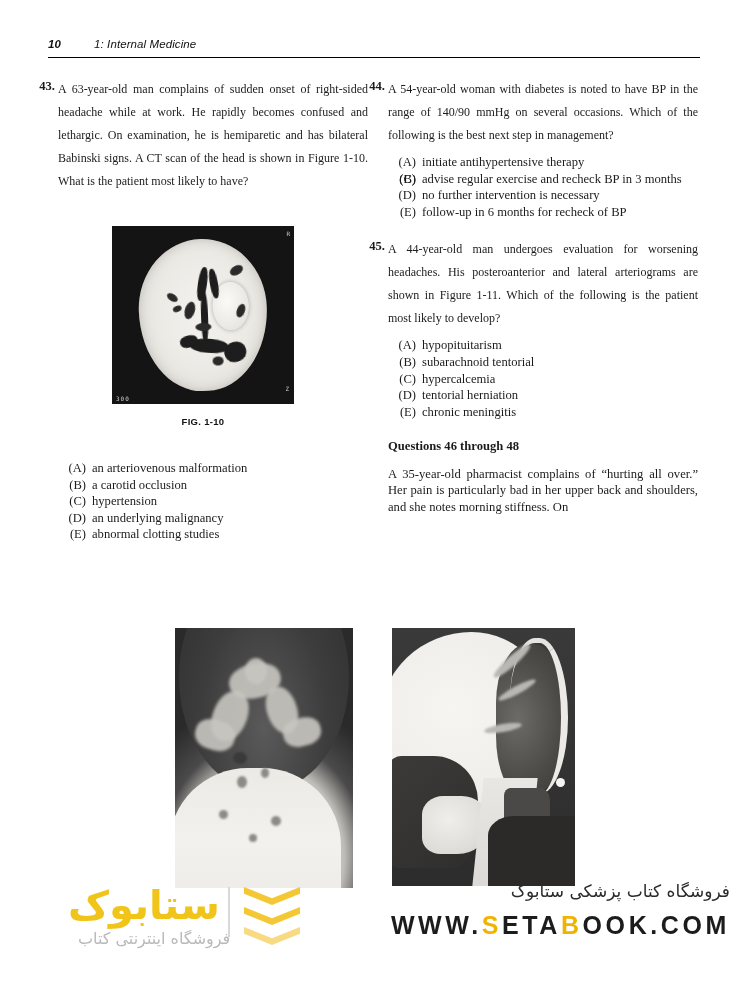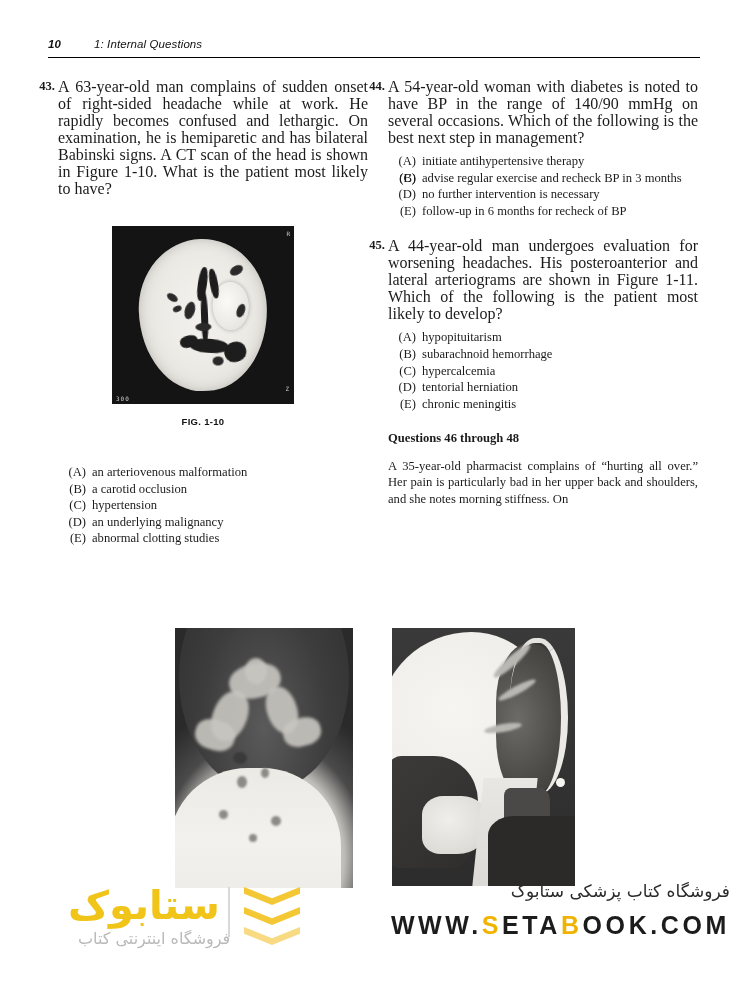--- a/index.html
+++ b/index.html
@@ -73,22 +73,22 @@
     position: absolute;
     left: -27px;
     top: 0;
     width: 24px;
     text-align: right;
     font-weight: 700;
     font-size: 12.6px;
     line-height: 16.4px;
   }
   .q-stem {
-    font-size: 16px;
-    line-height: 17px;
+    font-size: 12px;
+    line-height: 23px;
     text-align: justify;
     text-justify: inter-word;
     hyphens: manual;
   }
   .q-stem.last-line-left {
     text-align-last: left;
   }
 
   .opts {
     margin-top: 7px;
@@ -462,21 +462,21 @@
   }
   .wm-url .hl { color: #f0b400; }
 </style>
 </head>
 <body>
 
 <div class="page">
 
   <div class="running-head">
     <div class="rh-page">10</div>
-    <div class="rh-title">1: Internal Questions</div>
+    <div class="rh-title">1: Internal Medicine</div>
     <div class="rh-rule"></div>
   </div>
 
   <div class="col col-left">
 
     <div class="q-block">
       <div class="q-num">43.</div>
       <div class="q-stem last-line-left">A 63-year-old man complains of sudden onset of right-sided headache while at work. He rapidly becomes confused and lethargic. On examination, he is hemiparetic and has bilateral Babinski signs. A CT scan of the head is shown in Figure 1-10. What is the patient most likely to have?</div>
     </div>
 
@@ -537,21 +537,21 @@
     <div class="q-block" style="margin-top:18px">
       <div class="q-num">45.</div>
       <div class="q-stem last-line-left">A 44-year-old man undergoes evaluation for worsening headaches. His posteroanterior and lateral arteriograms are shown in Figure 1-11. Which of the following is the patient most likely to develop?</div>
       <ul class="opts">
         <li class="opt">
           <span class="opt-letter">(A)</span>
           <span>hypopituitarism</span>
         </li>
         <li class="opt">
           <span class="opt-letter">(B)</span>
-          <span>subarachnoid hemorrhage</span>
+          <span>subarachnoid tentorial</span>
         </li>
         <li class="opt">
           <span class="opt-letter">(C)</span>
           <span>hypercalcemia</span>
         </li>
         <li class="opt">
           <span class="opt-letter">(D)</span>
           <span>tentorial herniation</span>
         </li>
         <li class="opt">

